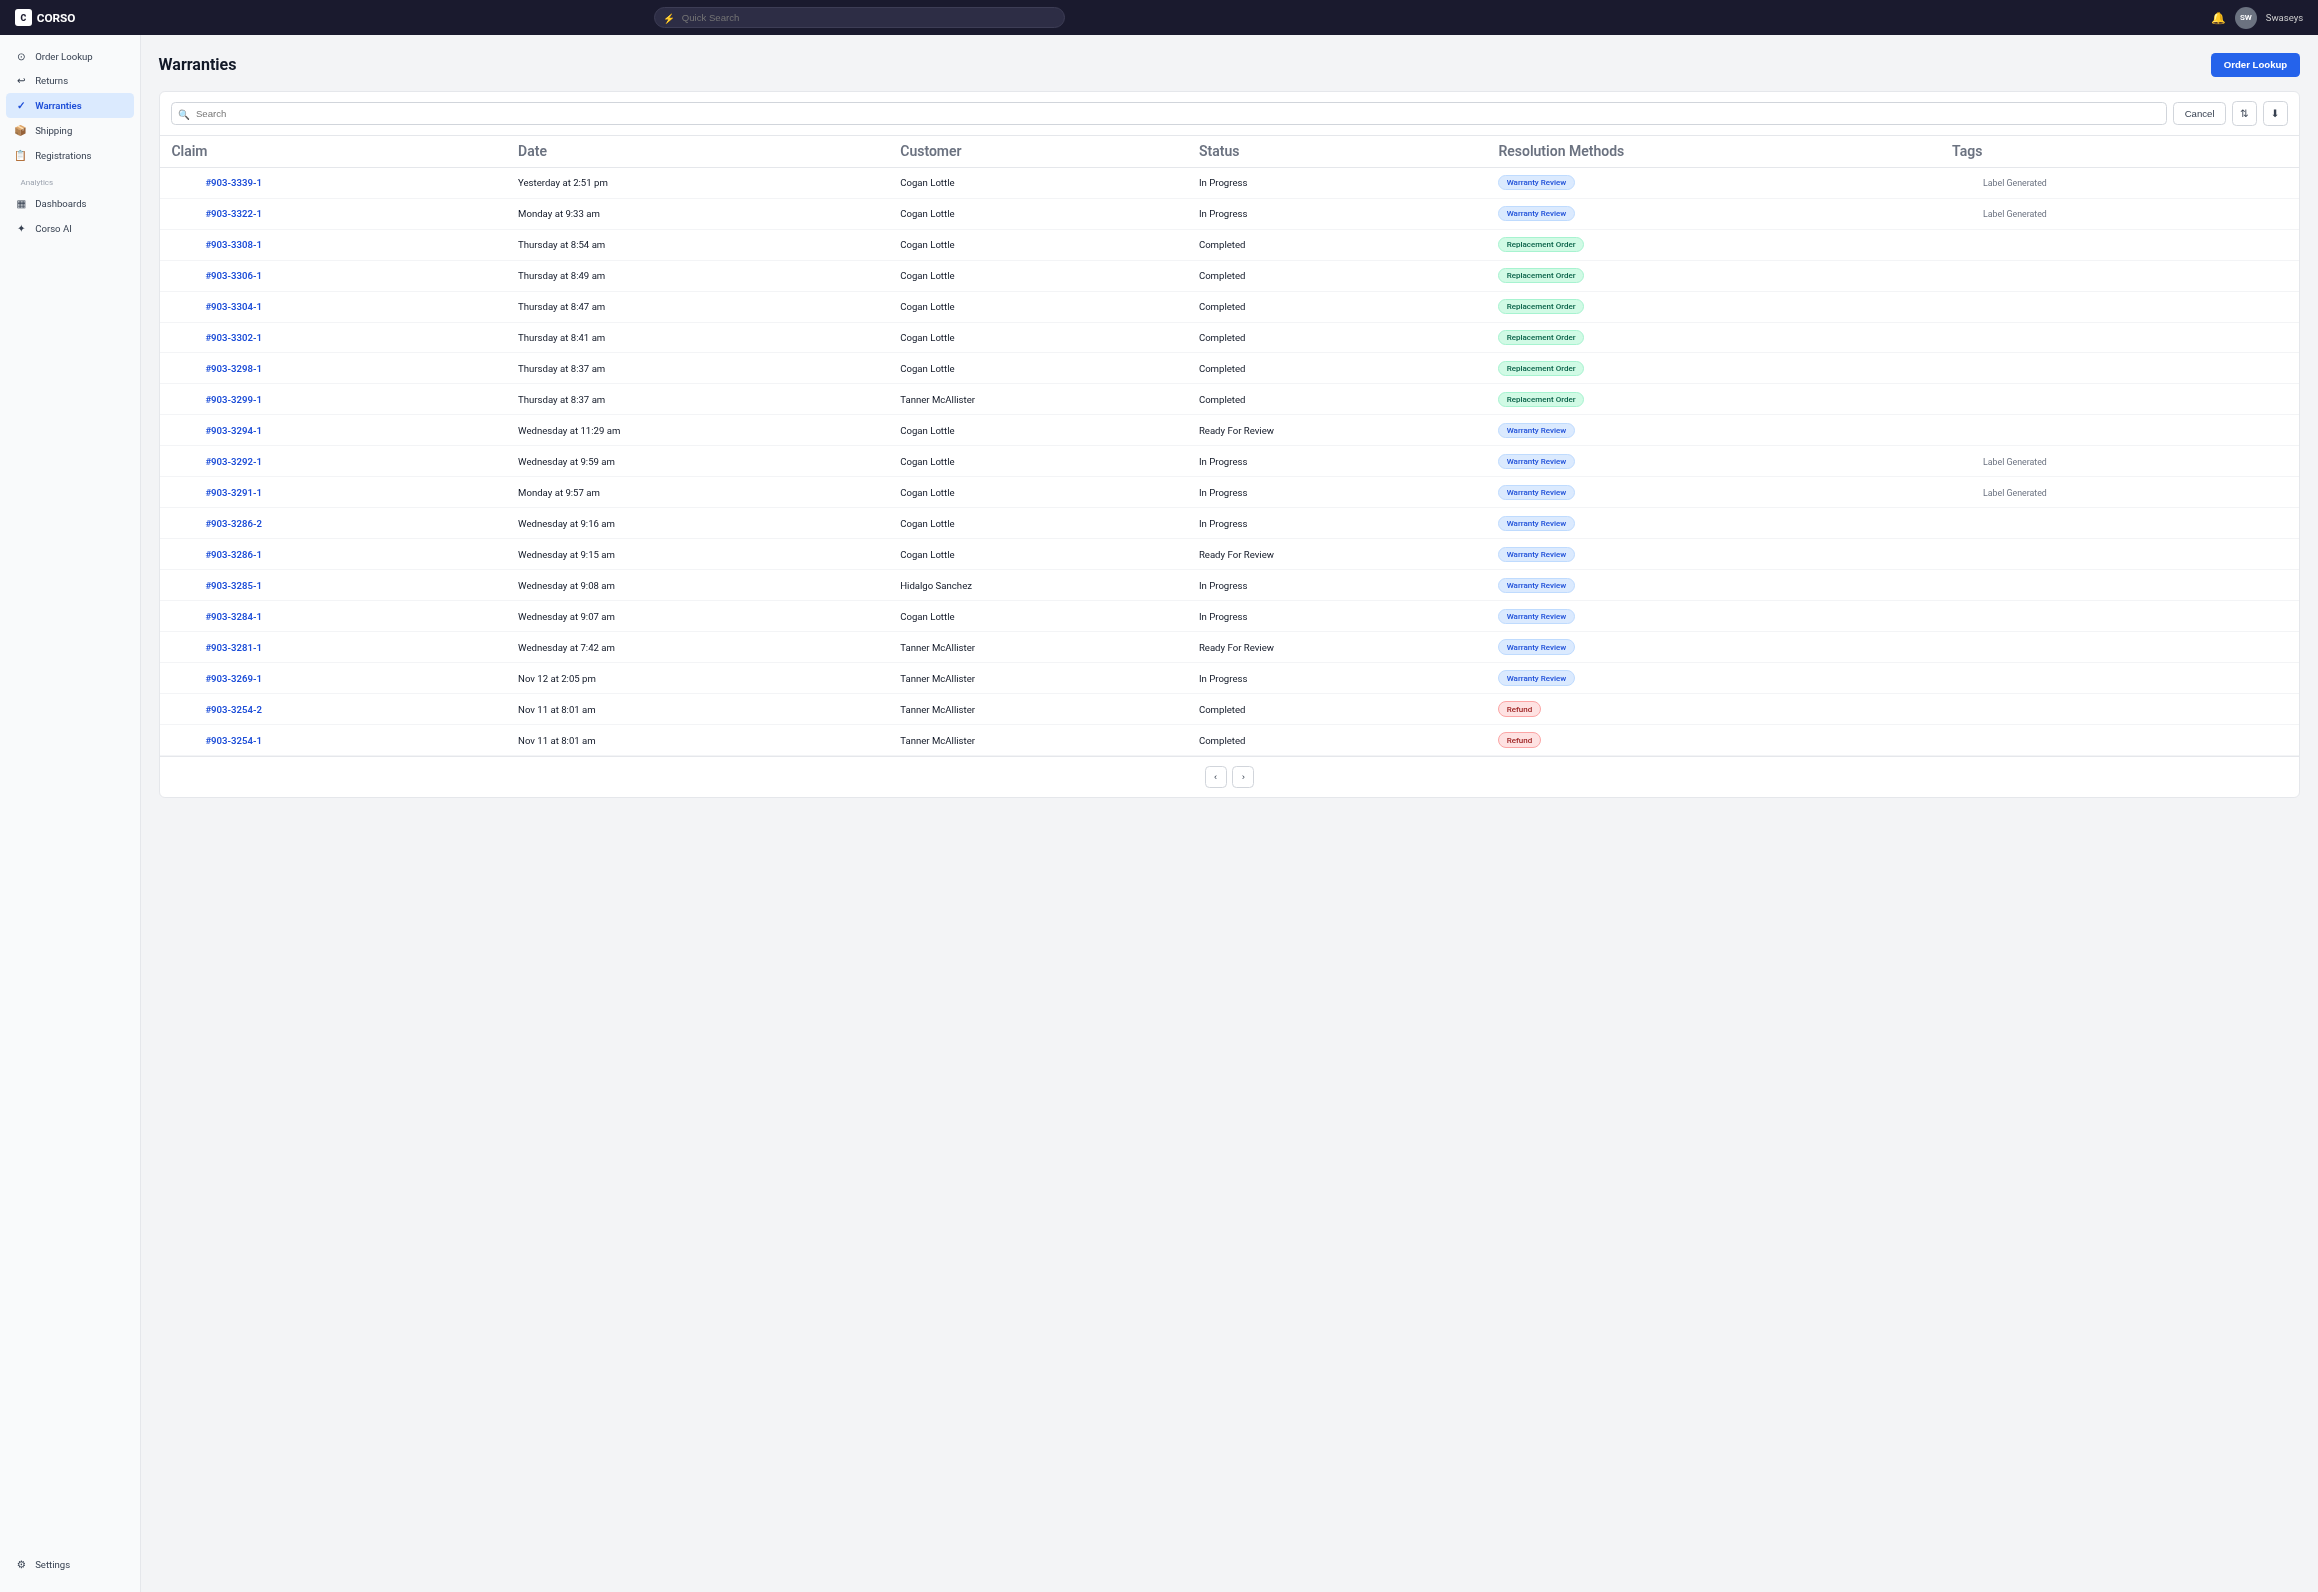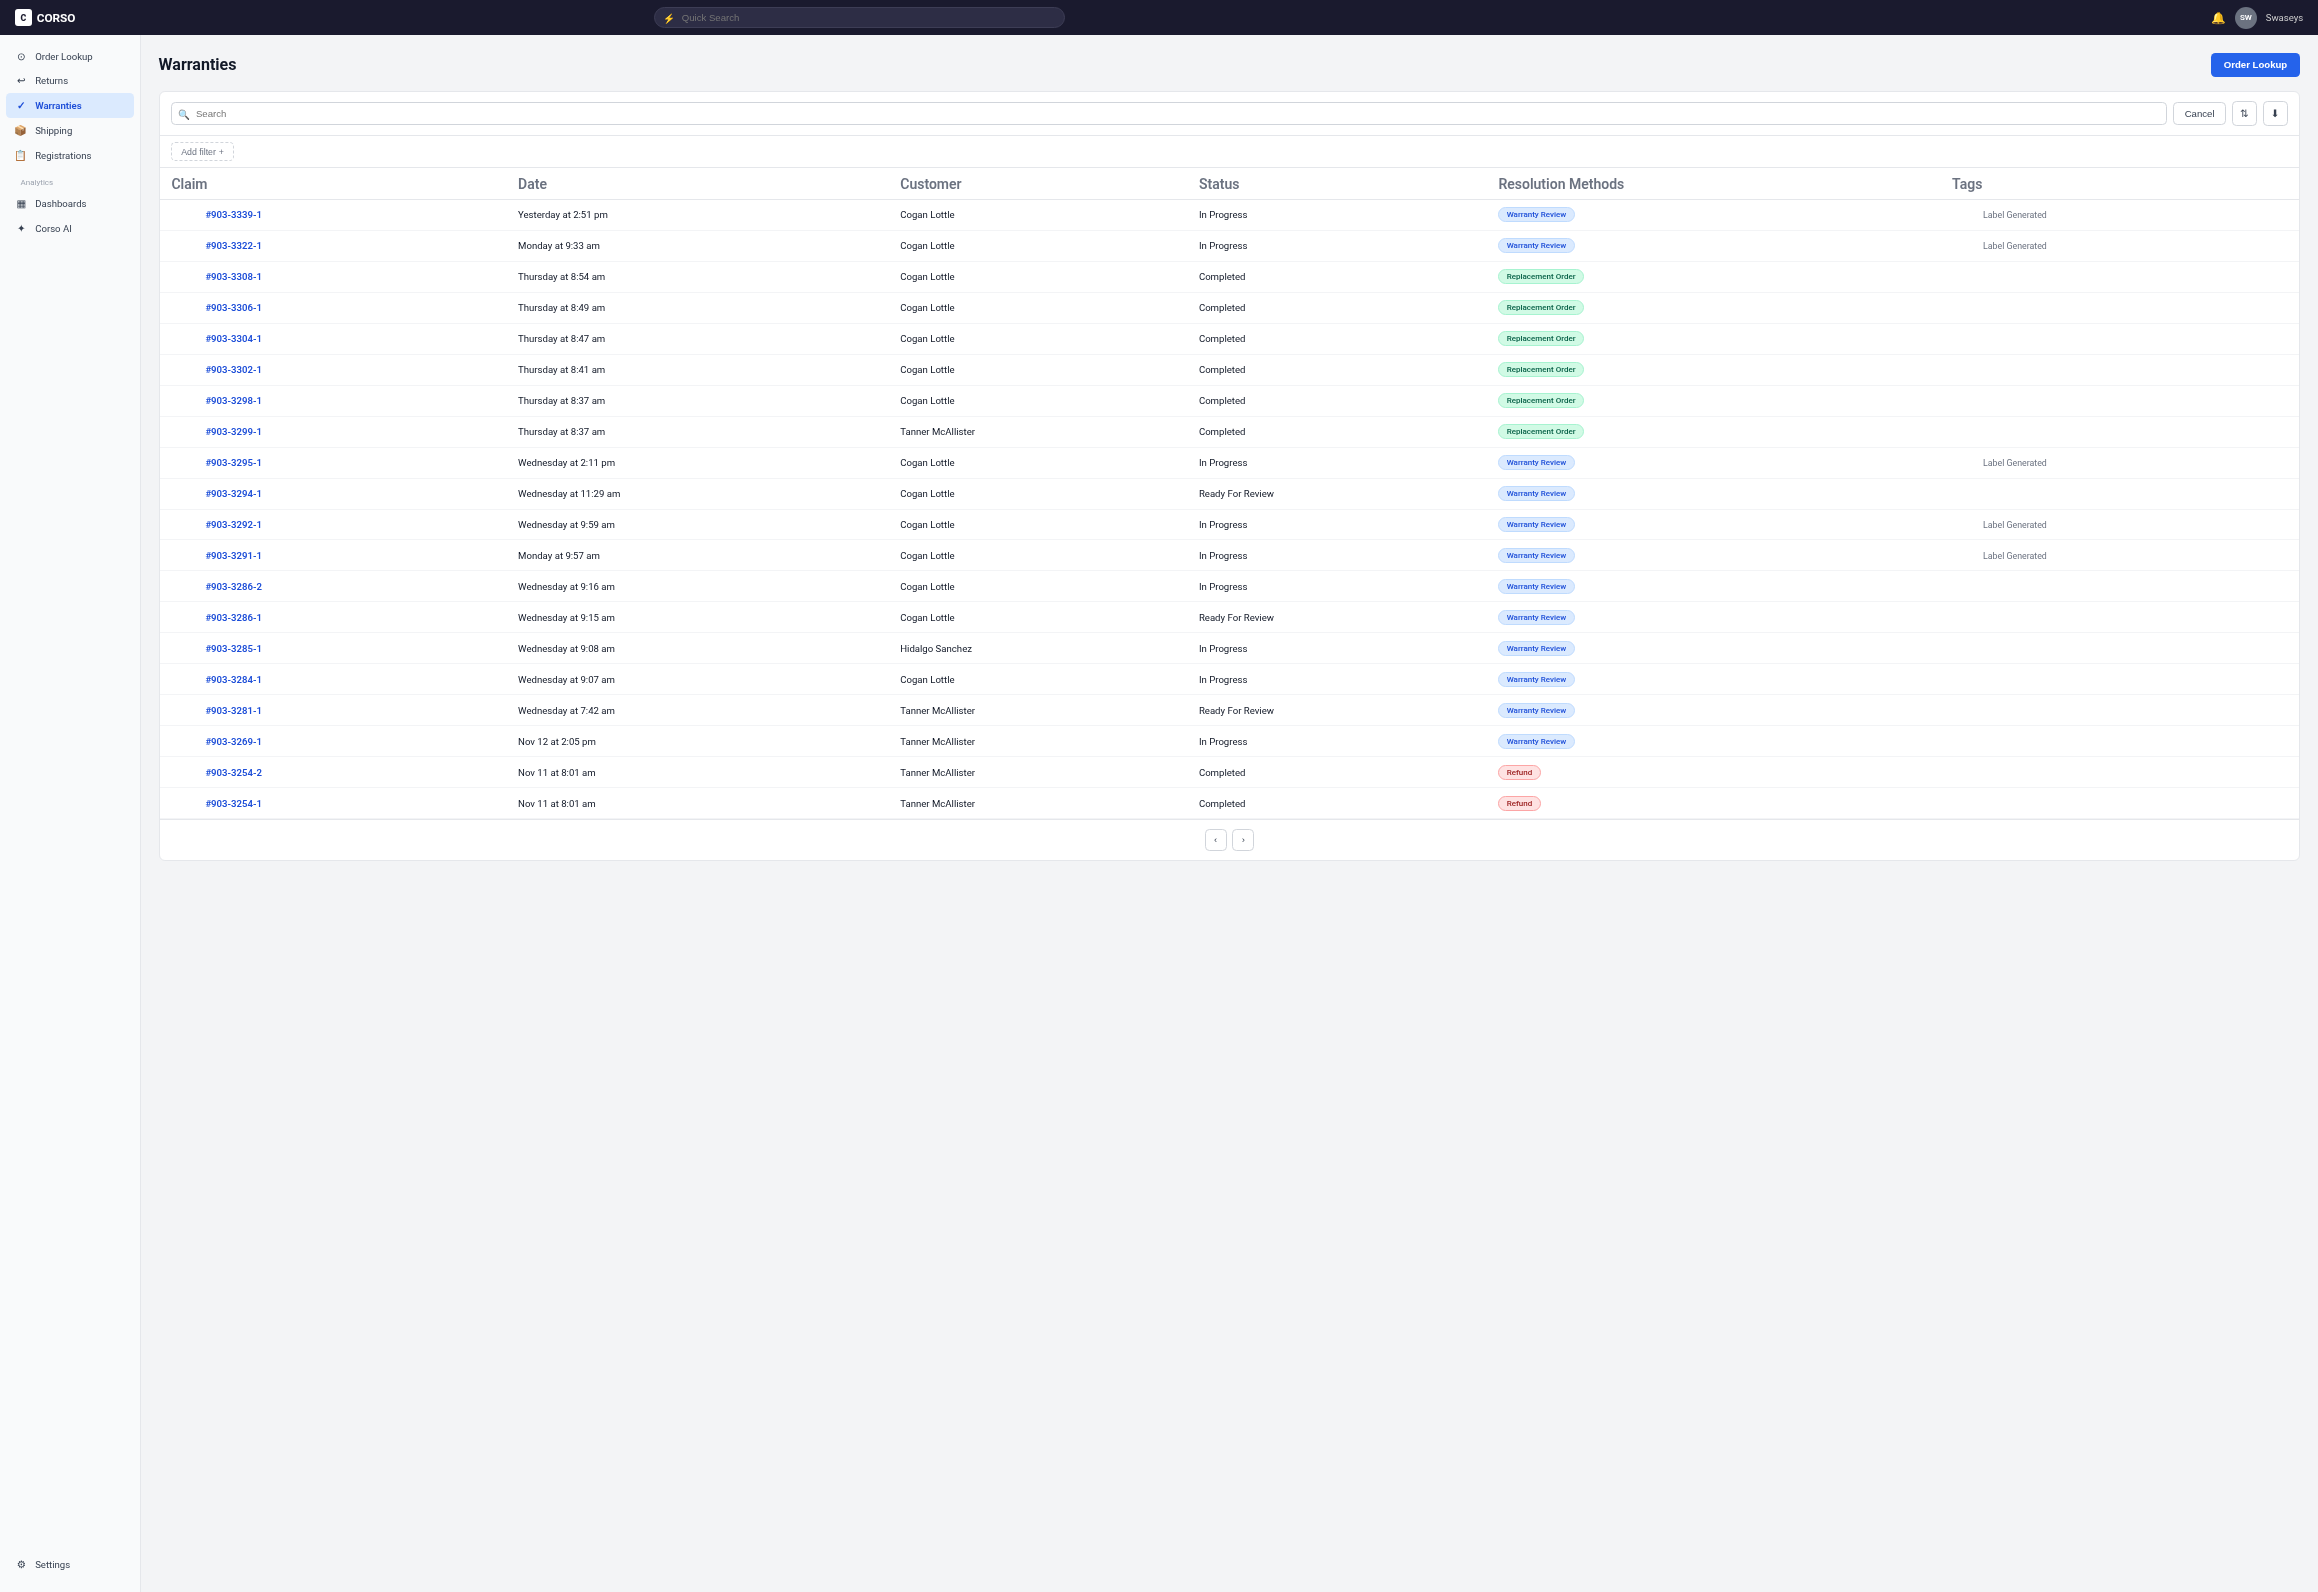--- a/index.html
+++ b/index.html
@@ -420,26 +420,20 @@
       <div class="table-toolbar">
         <div class="toolbar-search">
           <span class="ts-icon">🔍</span>
           <input type="text" placeholder="Search" style="">
         </div>
         <button class="toolbar-btn">Cancel</button>
         <div class="toolbar-icon-btn" title="Sort">⇅</div>
         <div class="toolbar-icon-btn" title="Download">⬇</div>
       </div>
 
-      <div class="filter-row">
-        <button class="add-filter-btn">
-          <span>Add filter</span>
-          <span>+</span>
-        </button>
-      </div>
 
       <table class="data-table">
         <thead>
           <tr id="table-header-row">
               <th>Claim</th>
               <th>Date</th>
               <th>Customer</th>
               <th>Status</th>
               <th>Resolution Methods</th>
               <th>Tags</th>
@@ -504,28 +498,20 @@
             </tr>
             <tr>
               <td><span class="claim-id">#903-3299-1</span></td>
               <td class="date-cell">Thursday at 8:37 am</td>
               <td>Tanner McAllister</td>
               <td>Completed</td>
               <td><span class="badge badge-replacement">Replacement Order</span></td>
               <td></td>
             </tr>
             <tr>
-              <td><span class="claim-id">#903-3295-1</span></td>
-              <td class="date-cell">Wednesday at 2:11 pm</td>
-              <td>Cogan Lottle</td>
-              <td>In Progress</td>
-              <td><span class="badge badge-warranty">Warranty Review</span></td>
-              <td><span class="tag-label">Label Generated</span></td>
-            </tr>
-            <tr>
               <td><span class="claim-id">#903-3294-1</span></td>
               <td class="date-cell">Wednesday at 11:29 am</td>
               <td>Cogan Lottle</td>
               <td>Ready For Review</td>
               <td><span class="badge badge-warranty">Warranty Review</span></td>
               <td></td>
             </tr>
             <tr>
               <td><span class="claim-id">#903-3292-1</span></td>
               <td class="date-cell">Wednesday at 9:59 am</td>

